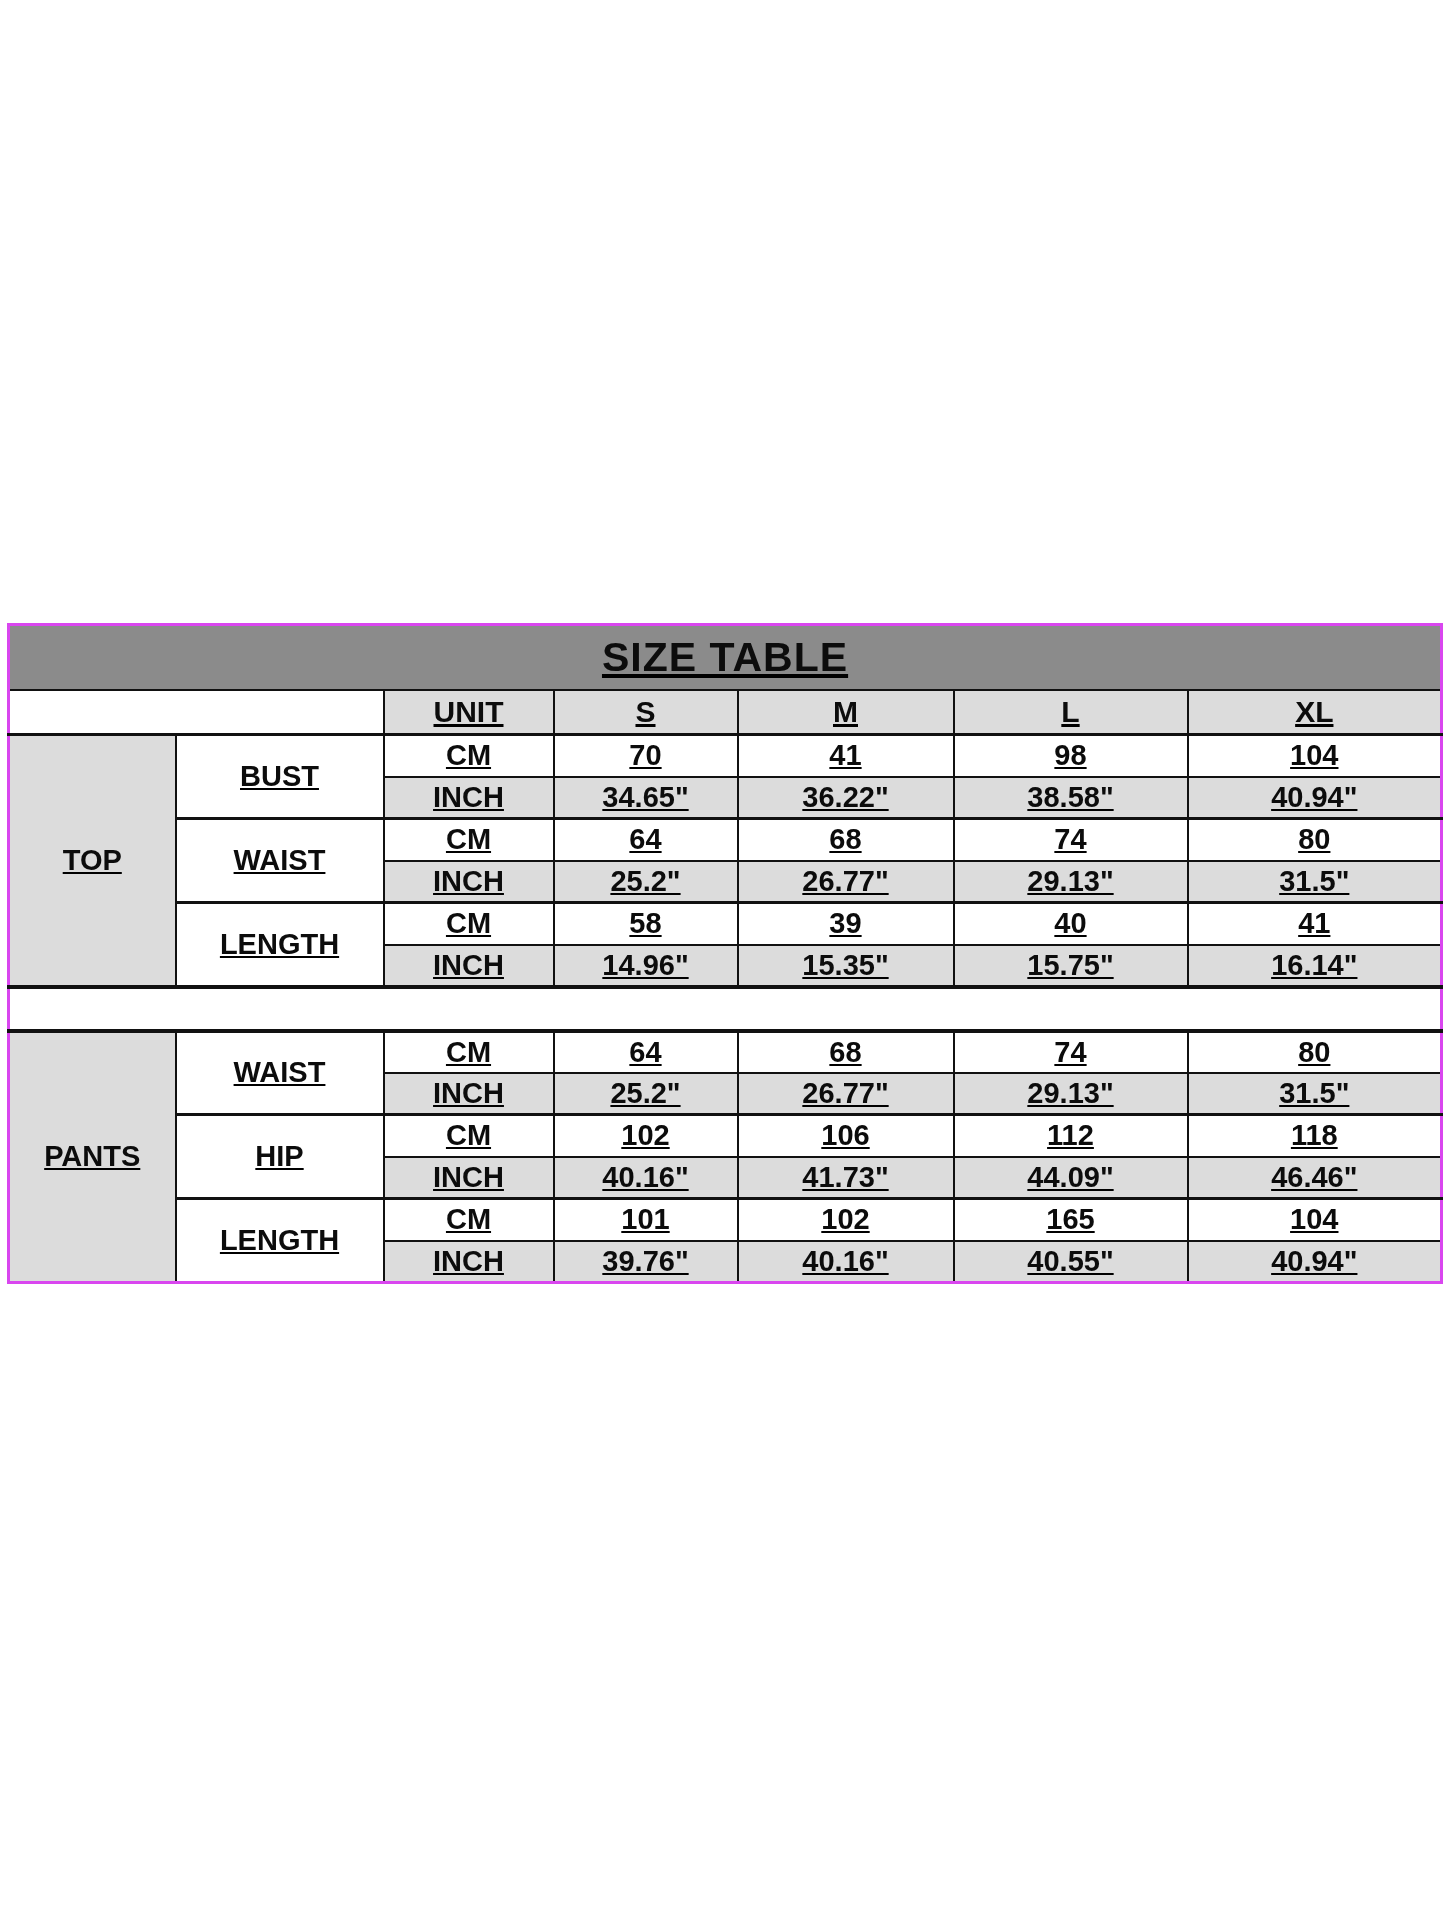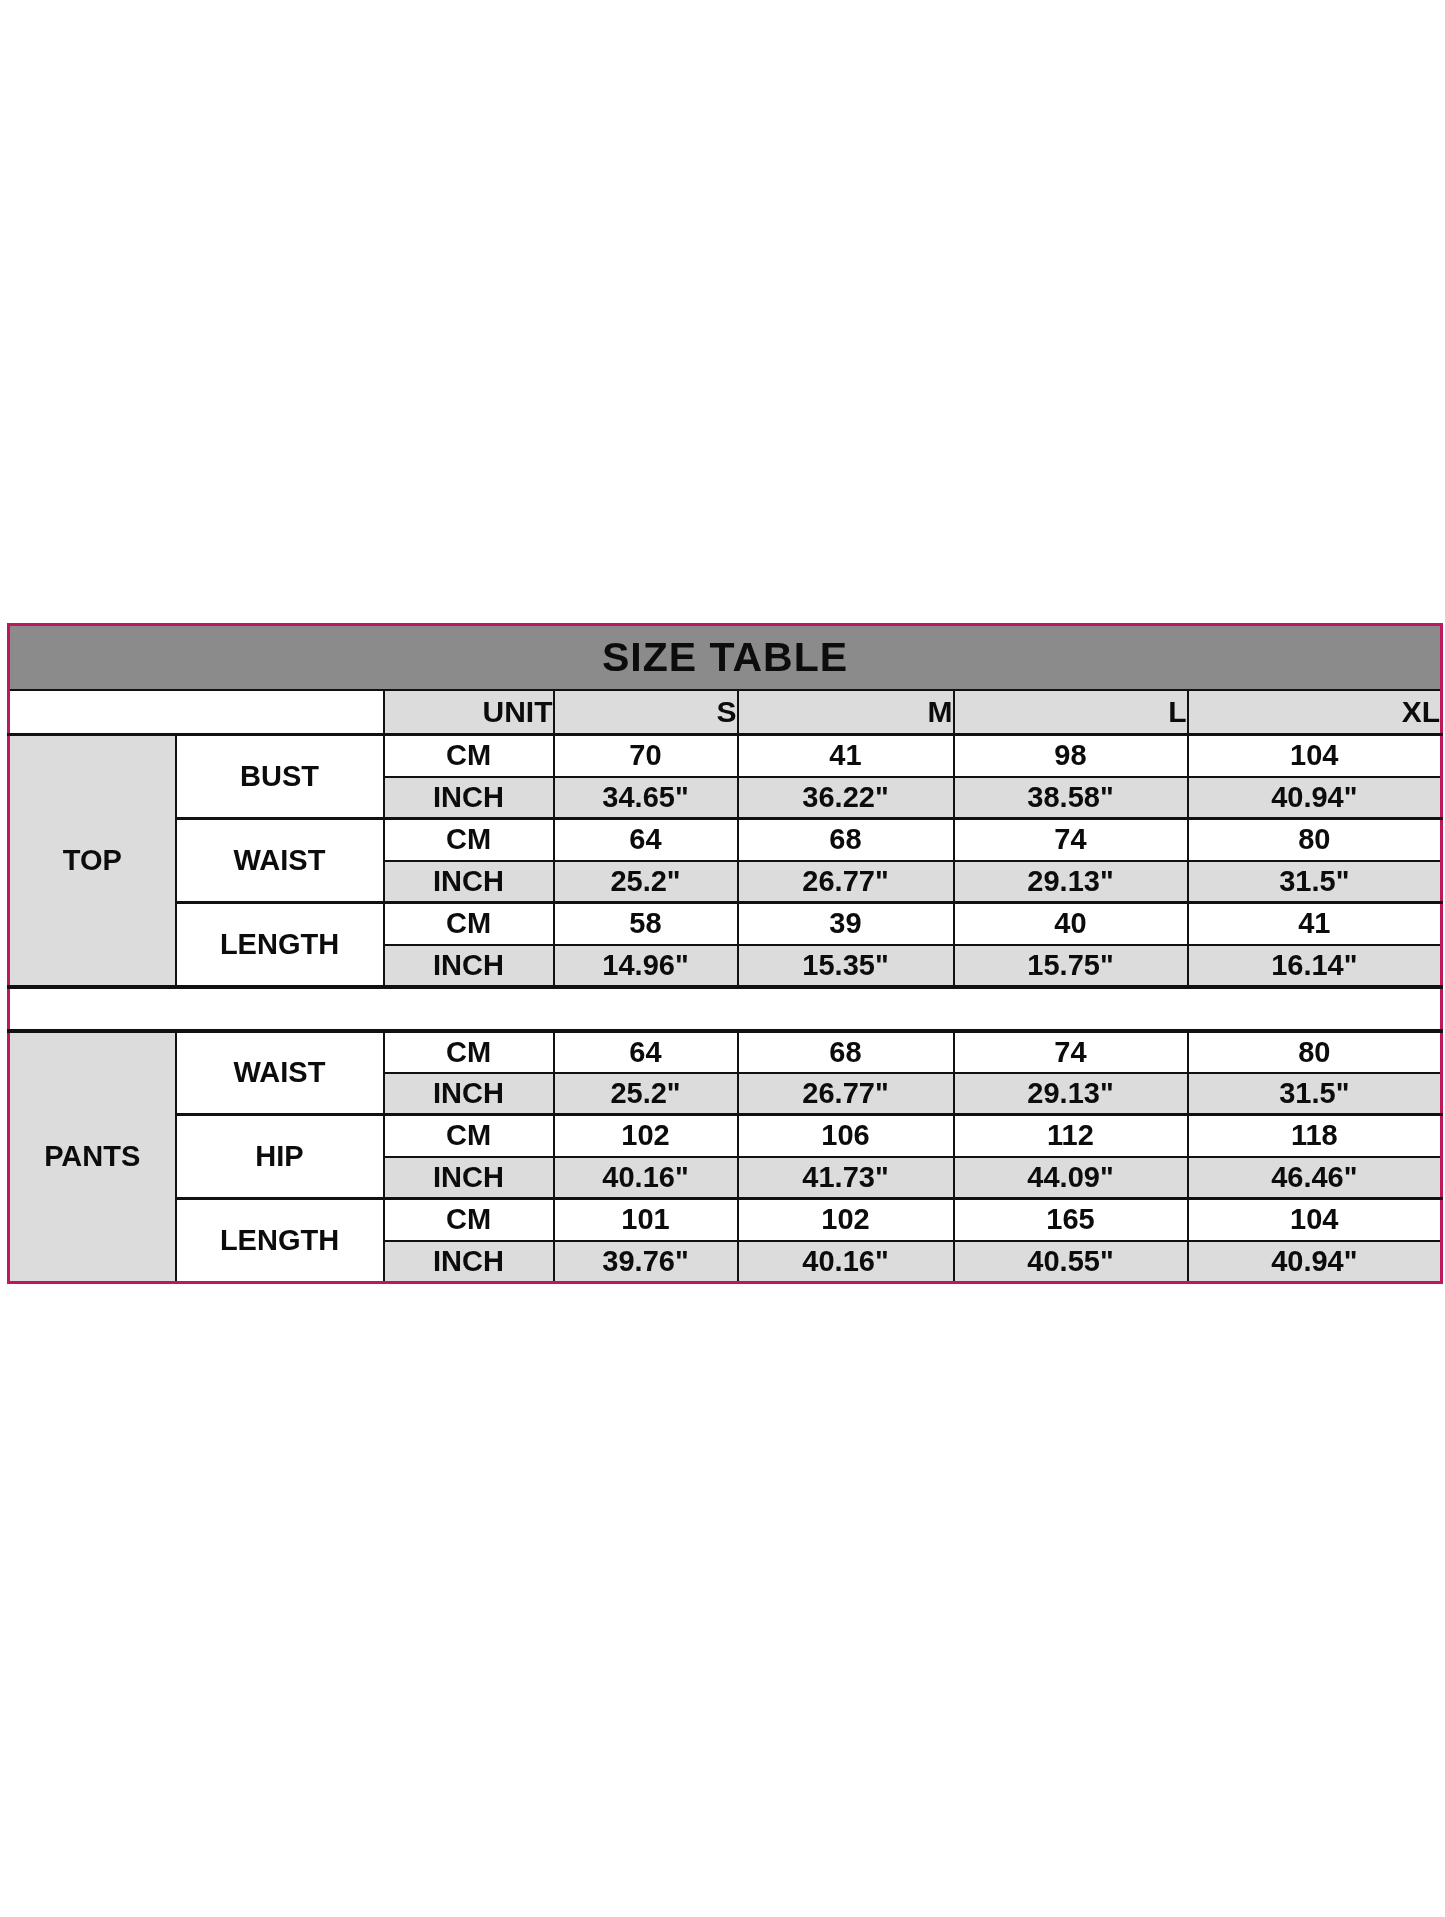--- a/index.html
+++ b/index.html
@@ -12,42 +12,43 @@
     font-family: "Liberation Sans", sans-serif;
     overflow: hidden;
   }
   table.size-table {
     position: absolute;
     left: 7px;
     top: 623px;
     width: 1433px;
     border-collapse: collapse;
     table-layout: fixed;
-    border: 3px solid #be185d;
+    border: 3px solid #d946ef;
+    text-decoration: underline;
   }
   table.size-table td {
     border: 2px solid #111111;
     text-align: center;
     vertical-align: middle;
     font-weight: bold;
     font-size: 29px;
     color: #0c0c0c;
     padding: 0;
     overflow: hidden;
     white-space: nowrap;
   }
   tr.title-row { height: 65px; }
   tr.title-row td {
     background: #8b8b8b;
     font-size: 41px;
     letter-spacing: 1px;
     border-bottom-width: 2px;
   }
   tr.header-row { height: 45px; }
-  tr.header-row td { background: #dcdcdc; font-size: 30px; text-align: right; }
+  tr.header-row td { background: #dcdcdc; font-size: 30px; }
   tr.header-row td.blank { background: #ffffff; }
   tr.data-row { height: 42px; }
   tr.inch-row td { background: #dcdcdc; text-align: center; }
   tr.cm-row td { background: #ffffff; }
   td.section-cell { background: #dcdcdc !important; }
   td.measure-cell { background: #ffffff !important; }
   tr.group-start td { border-top-width: 3px; }
   tr.sep-row { height: 44px; }
   tr.sep-row td {
     background: #ffffff;

